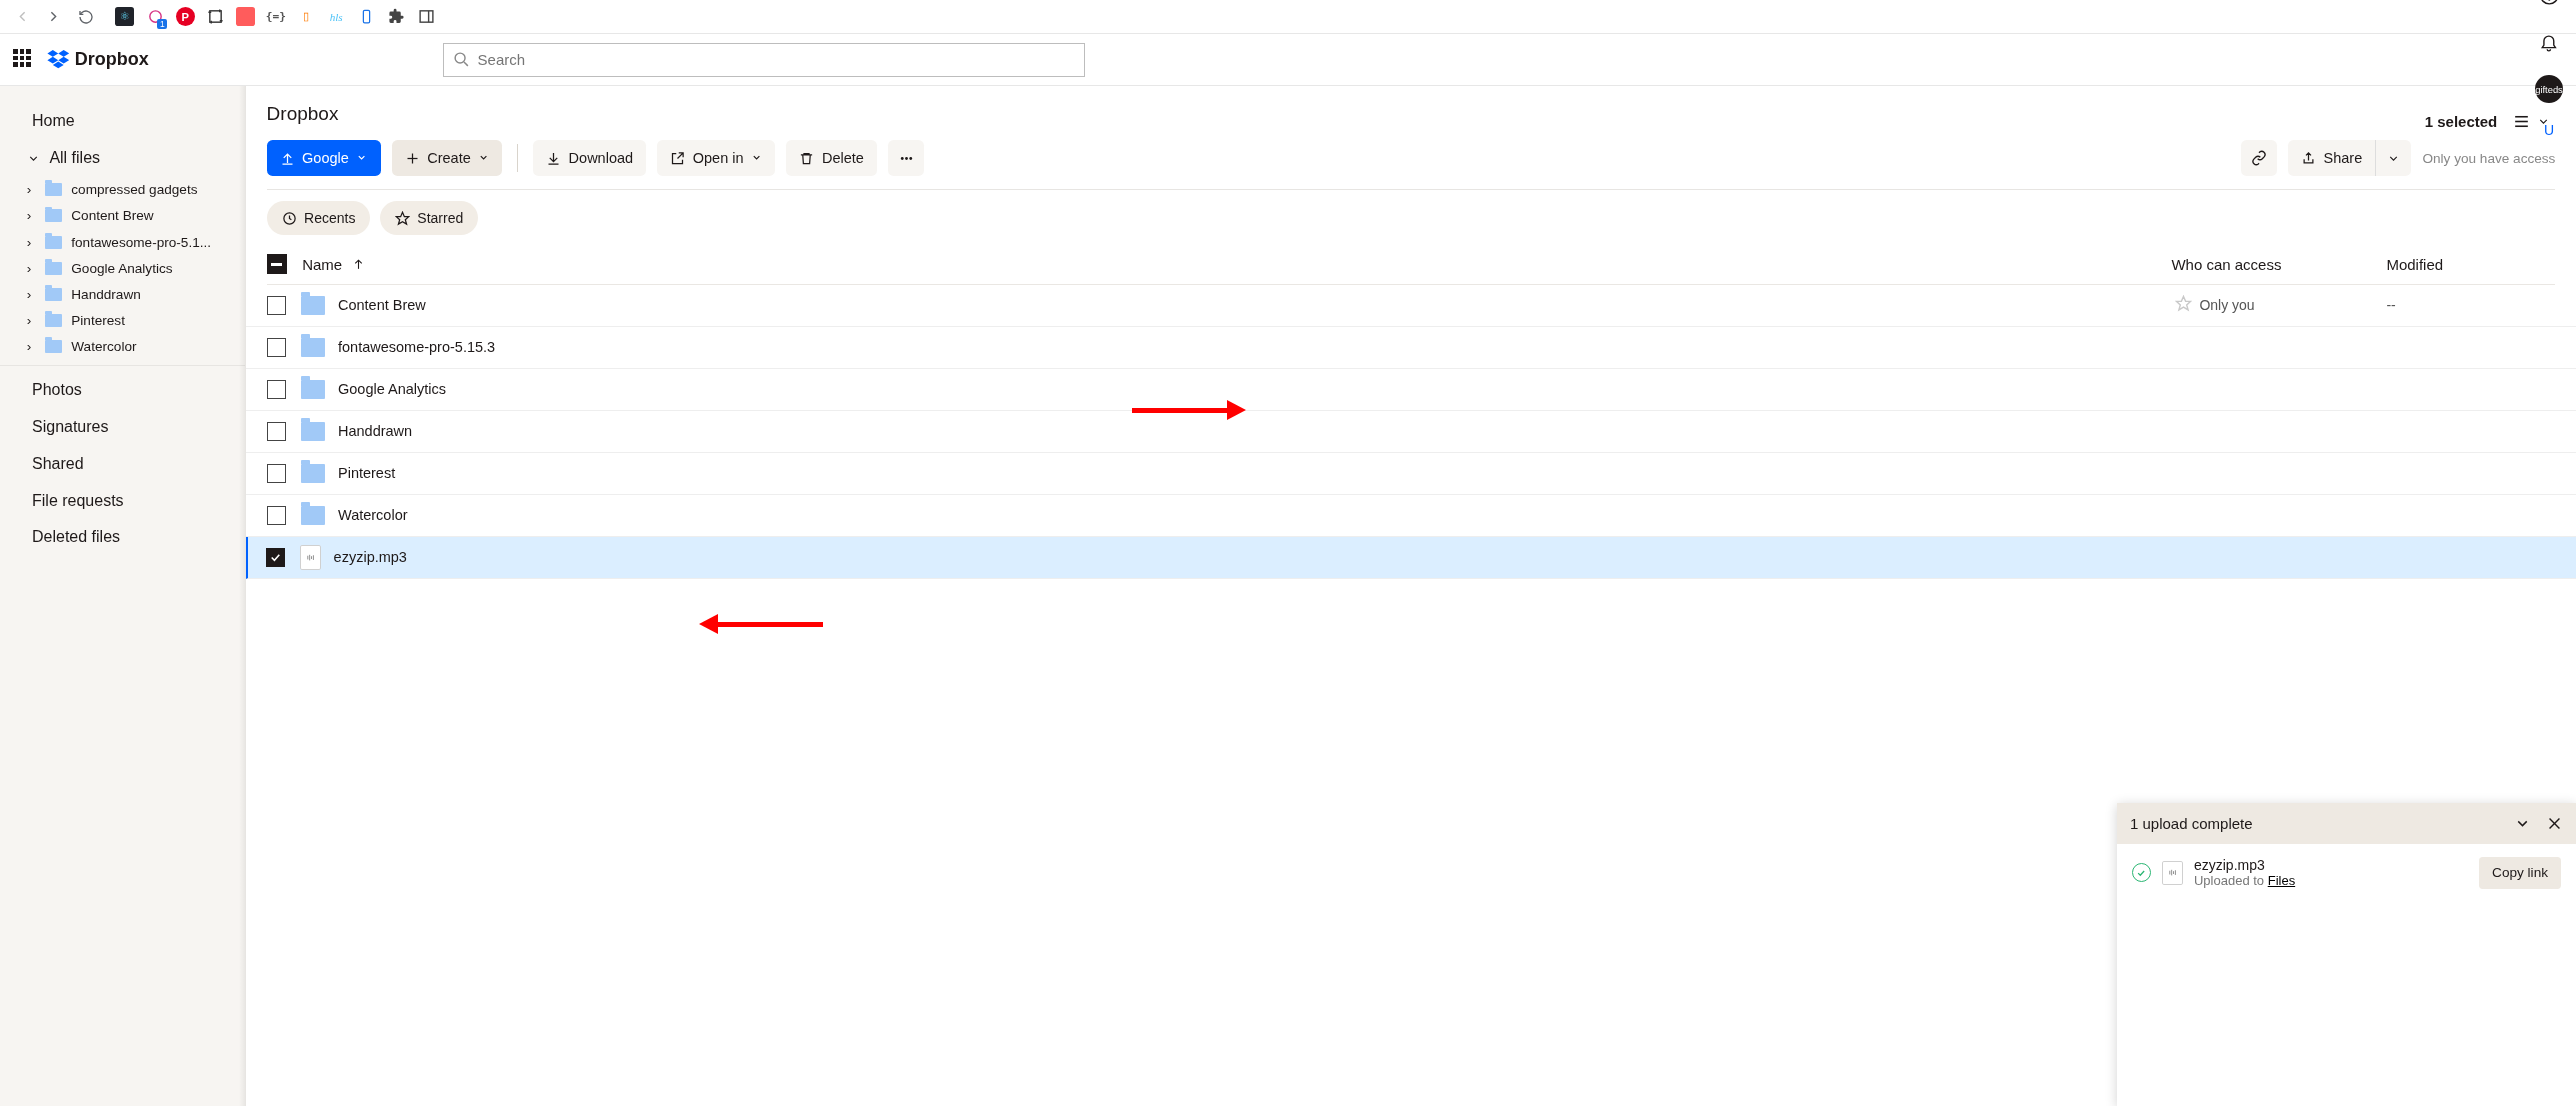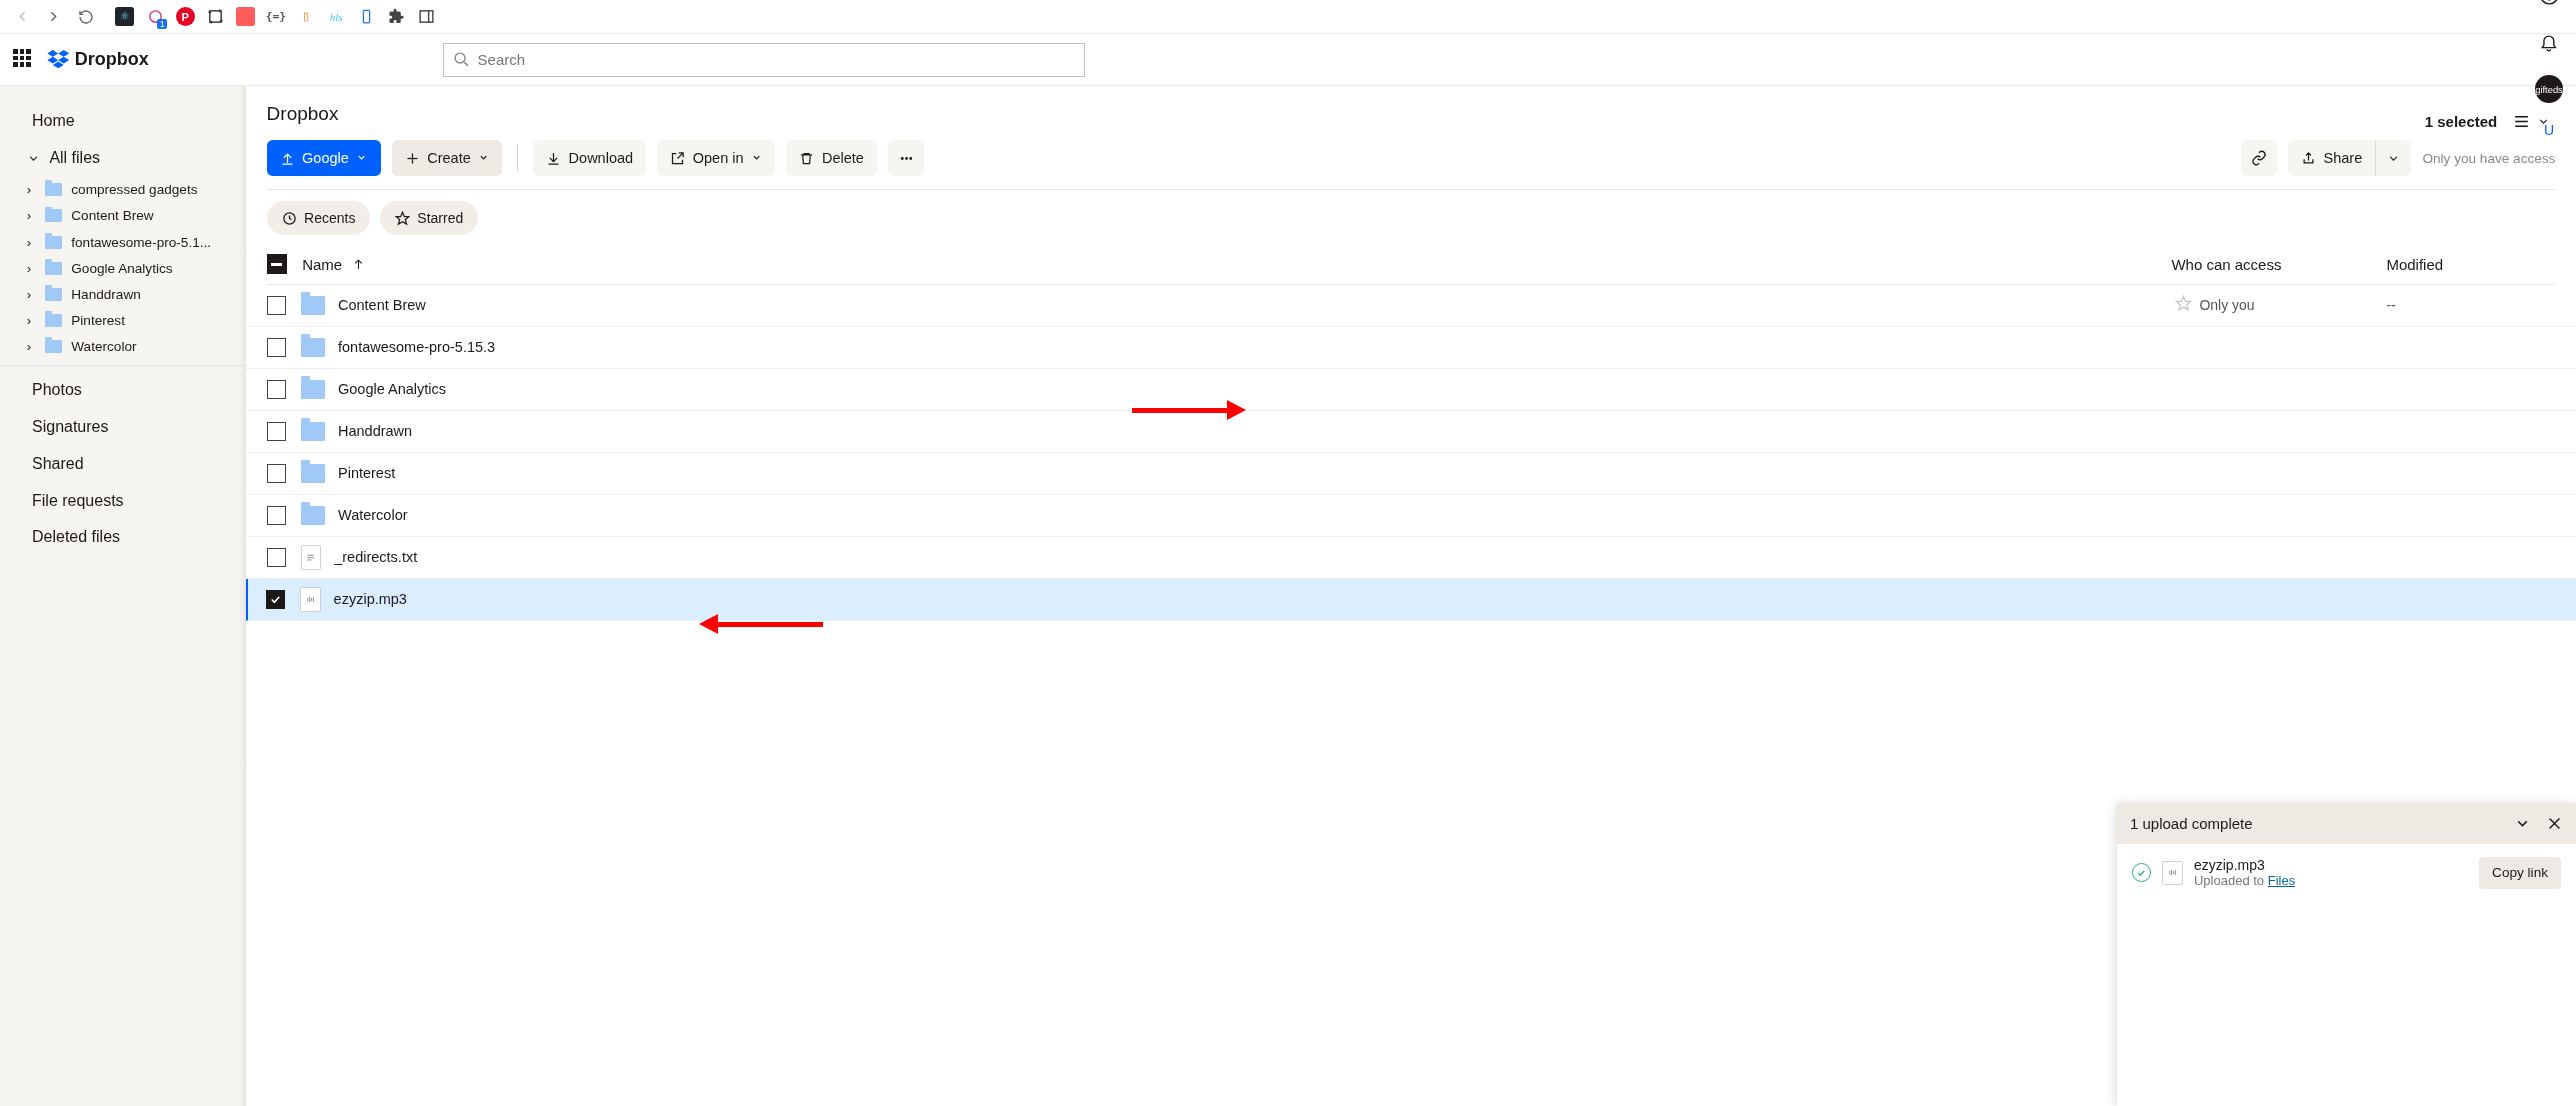--- a/index.html
+++ b/index.html
@@ -85,21 +85,21 @@
 .toast { position:absolute; right:0; bottom:0; width:459px; background:#fff; box-shadow:0 1.9px 11.2px rgba(0,0,0,0.18); }
 .toast-hdr { height:41px; background:#eee9e2; display:flex; align-items:center; padding:8px 13px; font-size:15px; font-weight:500; }
 .toast-hdr .r { margin-left:auto; display:flex; gap:15px; }
 .toast-body { padding:13px 15px; height:262px; }
 .toast-row { display:flex; align-items:center; gap:11.2px; }
 .check-ic { width:19px; height:19px; border:1.9px solid #2bb673; border-radius:50%; display:flex; align-items:center; justify-content:center; }
 .check-ic svg { width:10.3px; height:10.3px; stroke:#2bb673; }
 .toast-info { flex:1; }
 .toast-info .fn { font-size:14px; }
 .toast-info .sub { font-size:13px; color:#777; }
-.toast-info .sub .lnk { text-decoration:underline; color:#0369a1; cursor:pointer; }
+.toast-info .sub .lnk { text-decoration:underline; color:#000000; cursor:pointer; }
 .copy-btn { background:#eee9e2; padding:8.4px 13px; border-radius:3.7px; font-size:13.6px; font-weight:500; cursor:pointer; }
 
 
 .arrow { position:absolute; height:11.2px; pointer-events:none; }
 .arrow .shaft { position:absolute; top:2.8px; height:5.6px; background:#ff0000; }
 .arrow .head { position:absolute; top:-4.7px; width:0; height:0; border-top:10.3px solid transparent; border-bottom:10.3px solid transparent; }
 .arrow.rt .head { right:-1.9px; border-left:19px solid #ff0000; }
 .arrow.lt .head { left:-1.9px; border-right:19px solid #ff0000; }
 </style>
 </head>
@@ -431,33 +431,20 @@
           <span class="chk"></span>
           <span class="ficon"></span>
           <span class="name">Pinterest</span>
           <span class="who"></span>
           <span class="mod"></span>
         </div>
         <div class="row">
           <span class="chk"></span>
           <span class="ficon"></span>
           <span class="name">Watercolor</span>
-          <span class="who"></span>
-          <span class="mod"></span>
-        </div>
-        <div class="row">
-          <span class="chk"></span>
-          <span class="docicon">
-            <svg width="11.2" height="11.2" viewBox="0 0 24 24" fill="none" stroke="#888" stroke-width="2">
-              <line x1="5" y1="7" x2="19" y2="7"></line>
-              <line x1="5" y1="12" x2="19" y2="12"></line>
-              <line x1="5" y1="17" x2="14" y2="17"></line>
-            </svg>
-          </span>
-          <span class="name">_redirects.txt</span>
           <span class="who"></span>
           <span class="mod"></span>
         </div>
         <div class="row selected">
           <span class="chk on">
             <svg viewBox="0 0 24 24" fill="none" stroke-width="3">
               <polyline points="5 12 10 17 19 7"></polyline>
             </svg>
           </span>
           <span class="docicon">

